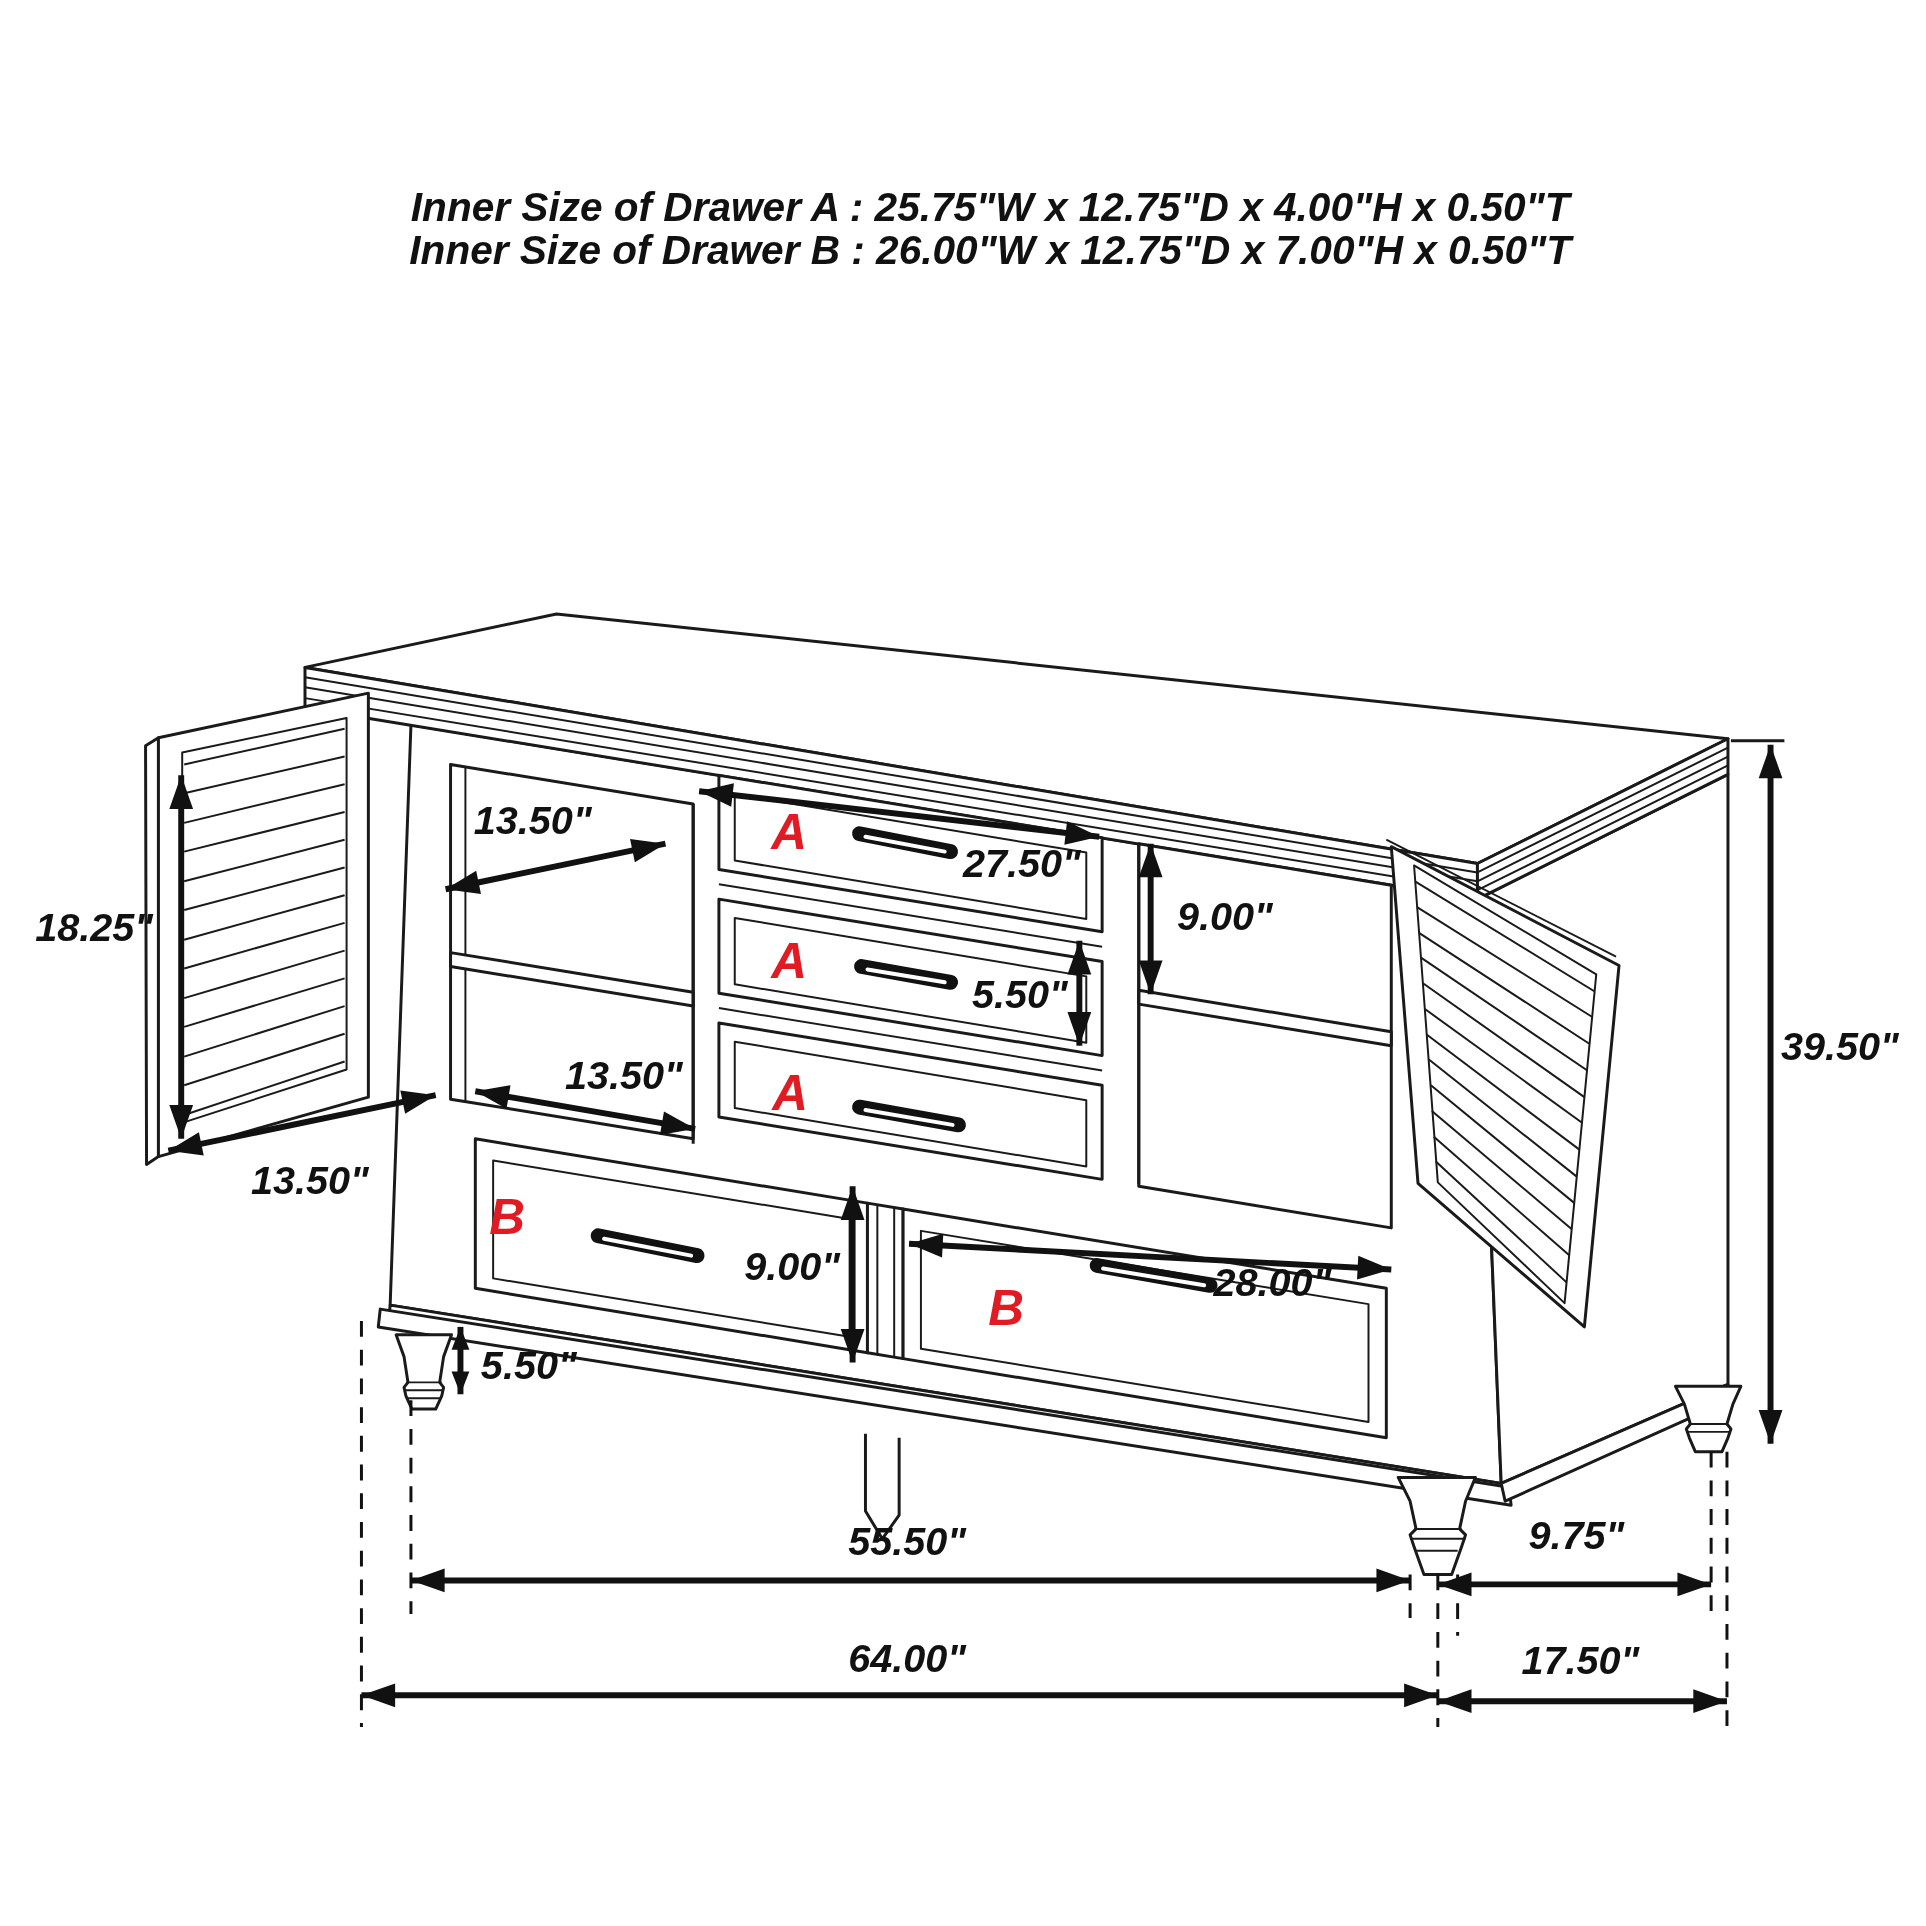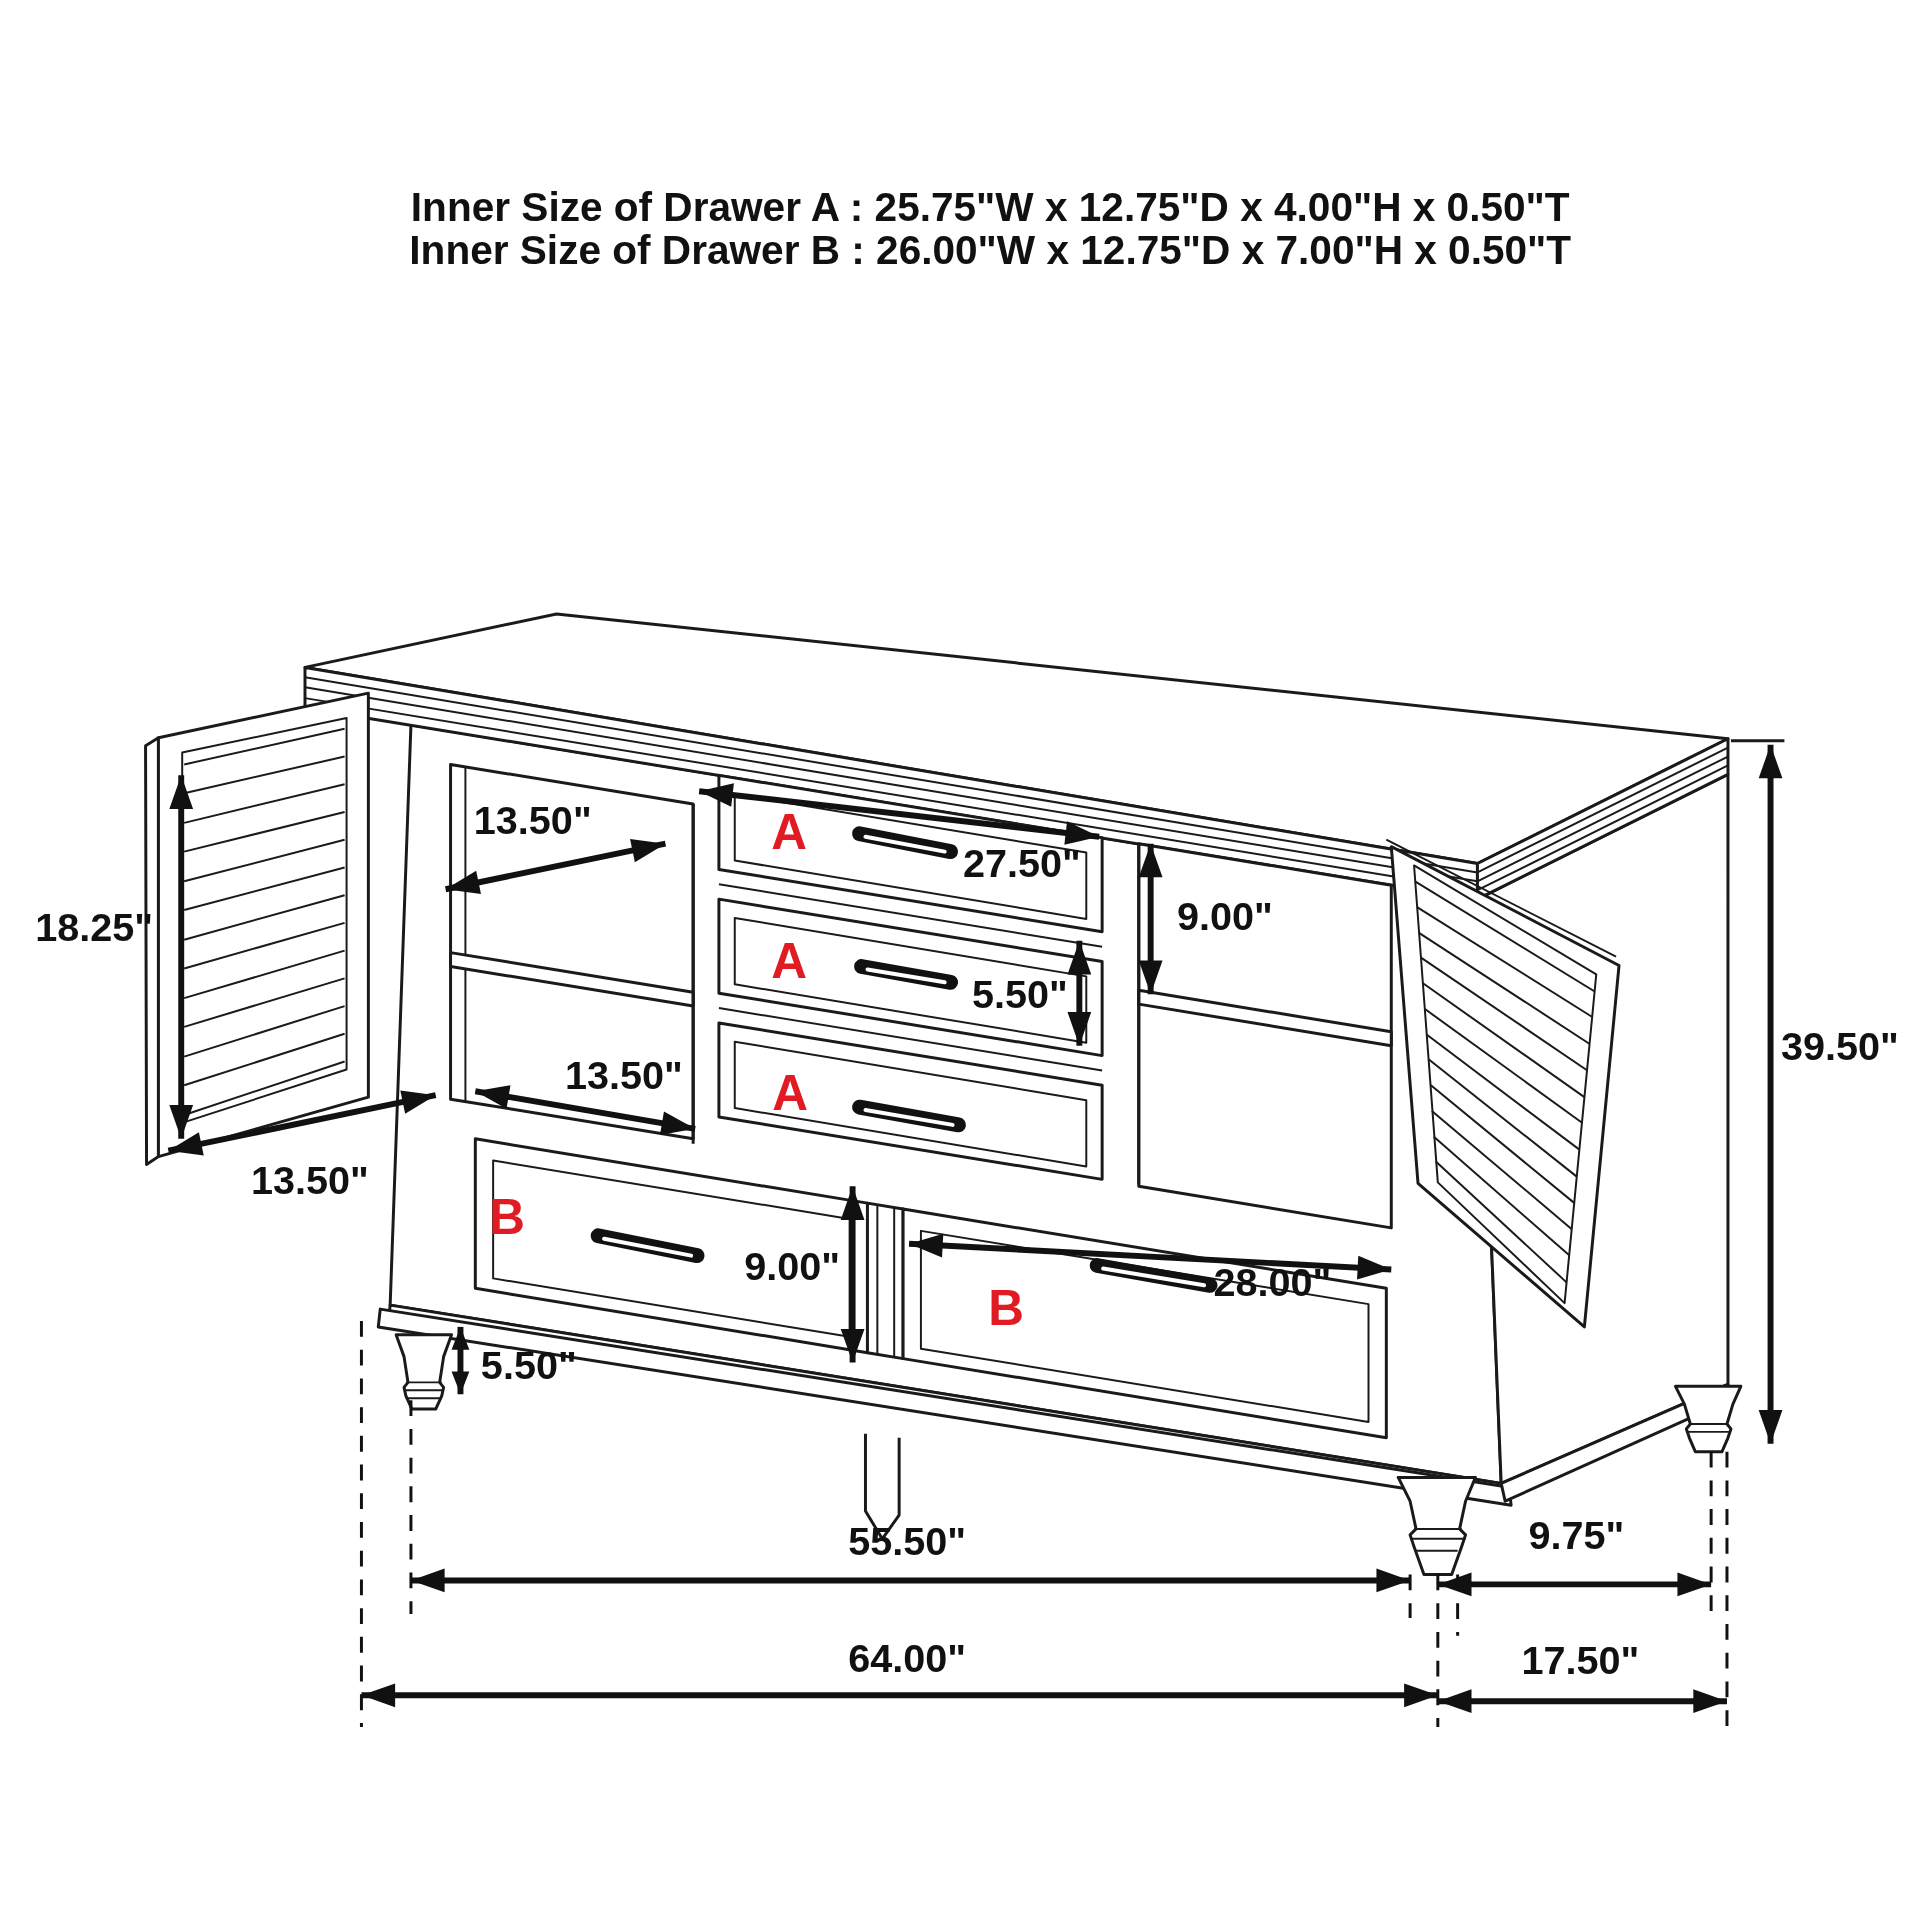--- a/index.html
+++ b/index.html
@@ -1,17 +1,17 @@
 <!DOCTYPE html>
 <html><head>
 <meta charset="utf-8">
 <style>
   html,body{margin:0;padding:0;background:#fff;}
   .stage{position:relative;width:1927px;height:1927px;background:#fff;
-         font-family:"Liberation Sans", sans-serif;}
+         font-family:"Liberation Sans", sans-serif;font-style:italic;}
   svg{display:block;}
   text{font-family:"Liberation Sans", sans-serif;font-weight:bold;}
   .title{font-size:41px;fill:#111;}
   .dim{font-size:40px;fill:#111;}
   .red{font-size:50px;fill:#e01b24;}
   .wf{fill:#ffffff;stroke:#1a1a1a;stroke-width:3;stroke-linejoin:round;}
   .s3{fill:none;stroke:#1a1a1a;stroke-width:3;stroke-linejoin:round;}
   .s2{fill:none;stroke:#1a1a1a;stroke-width:2;stroke-linejoin:round;}
   .dimline{fill:none;stroke:#111;stroke-width:6;}
   .dash{fill:none;stroke:#111;stroke-width:3;stroke-dasharray:16 13;}

